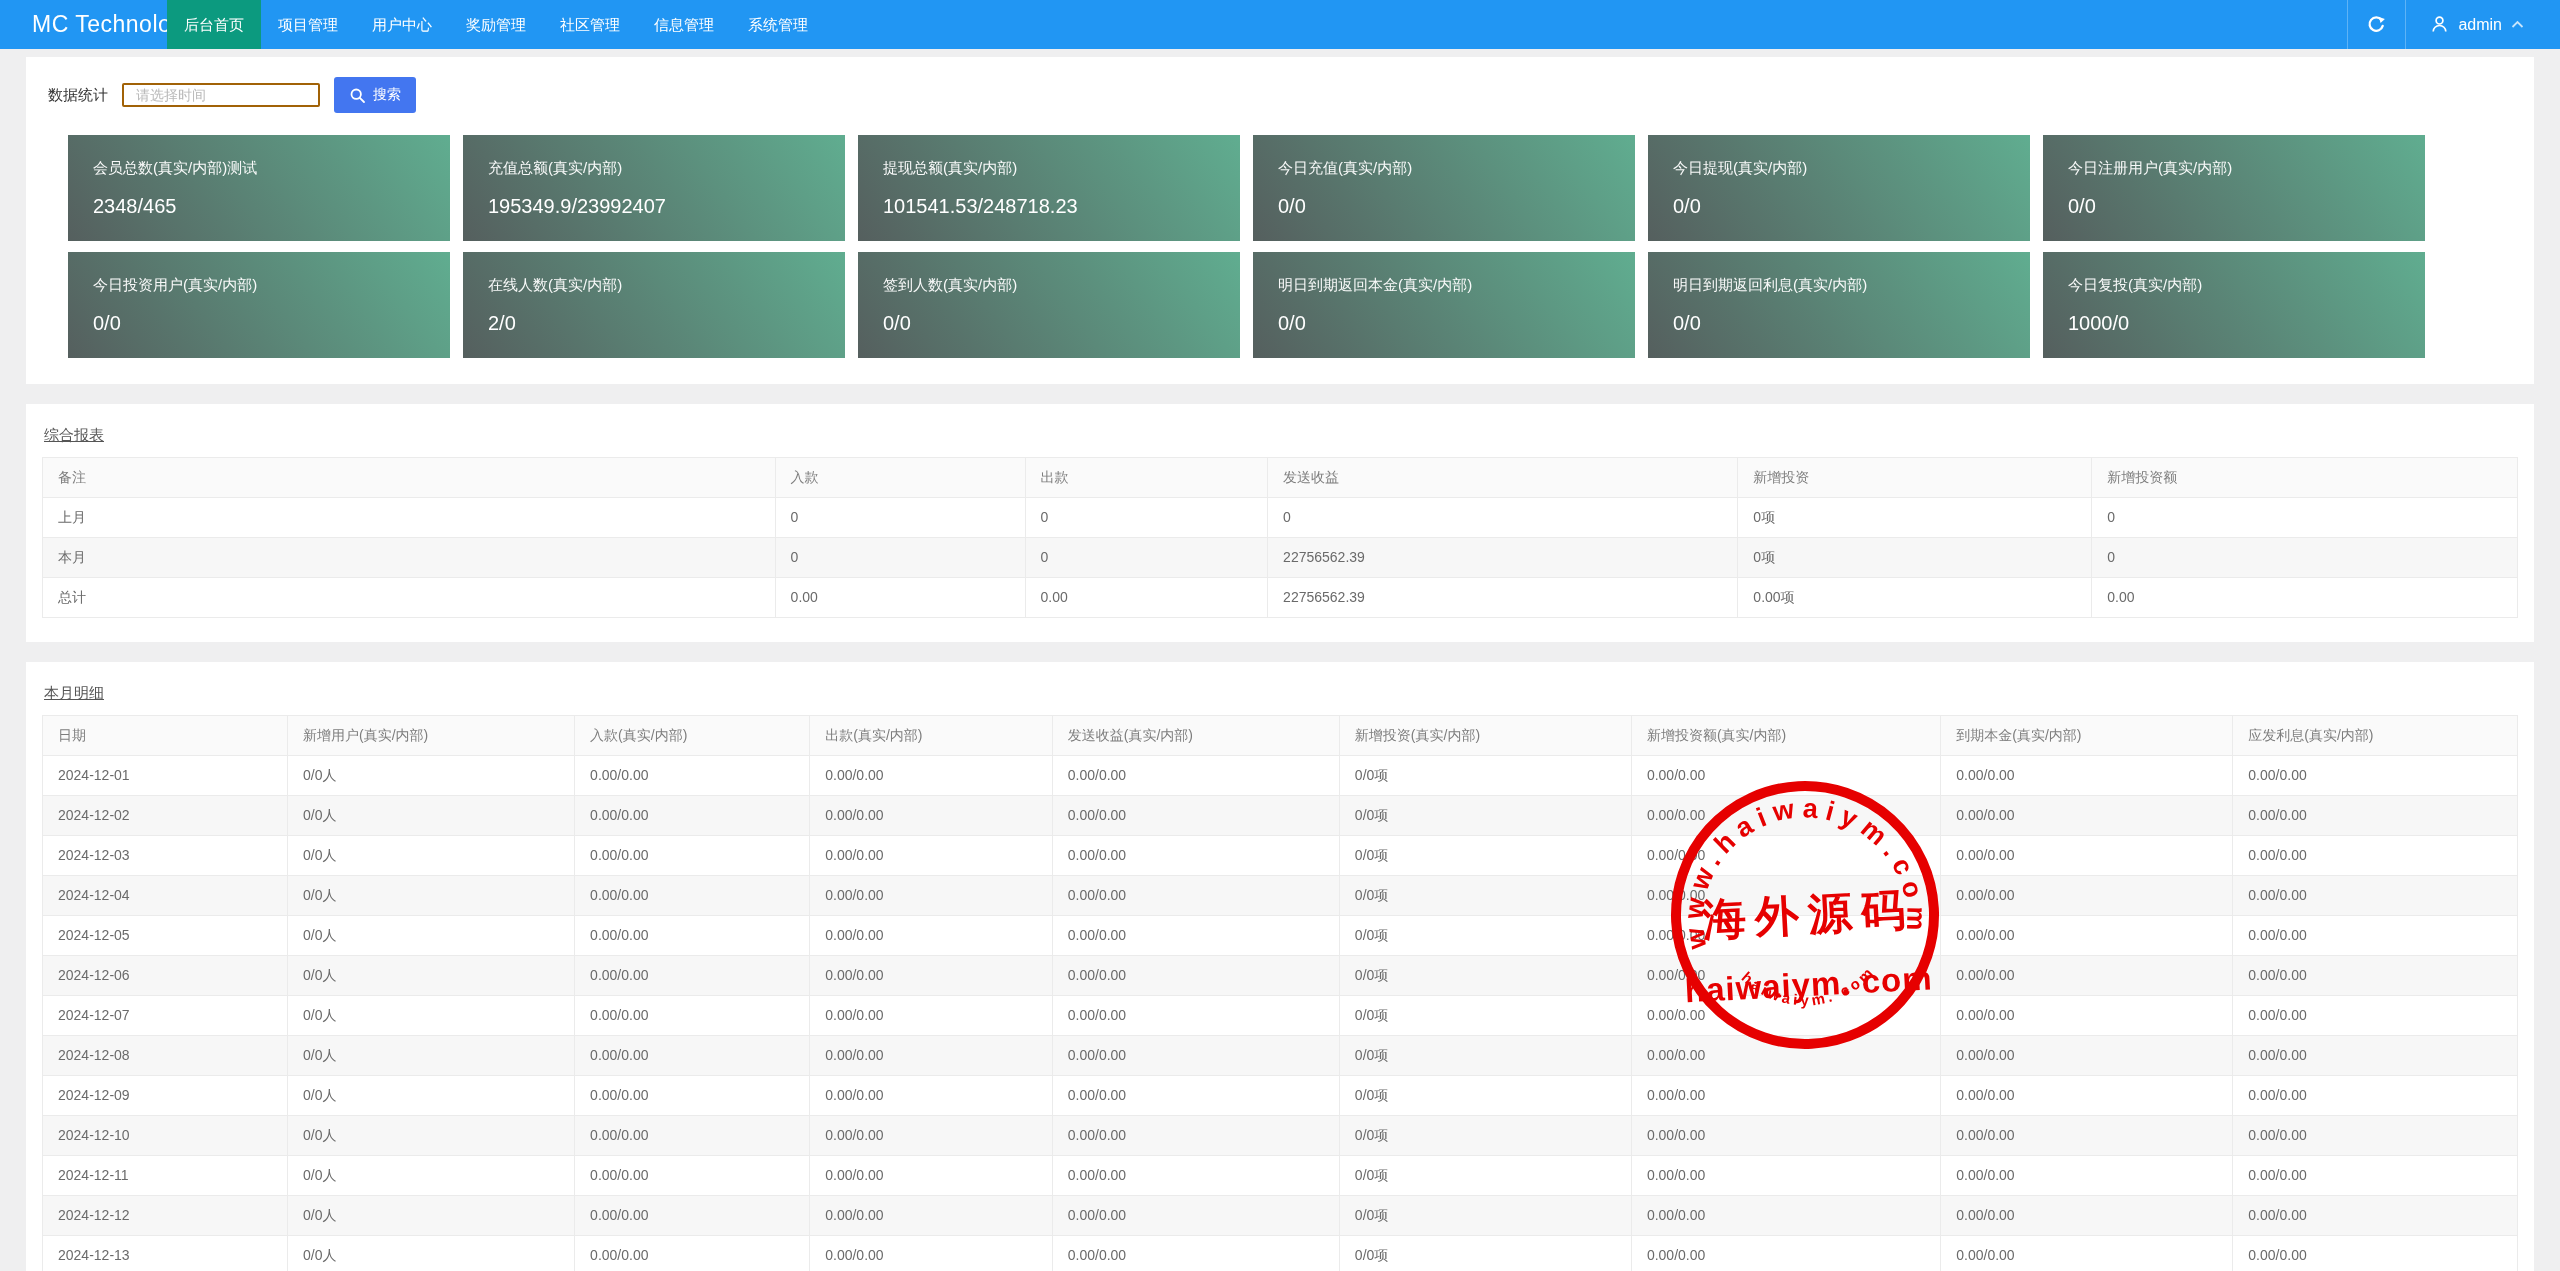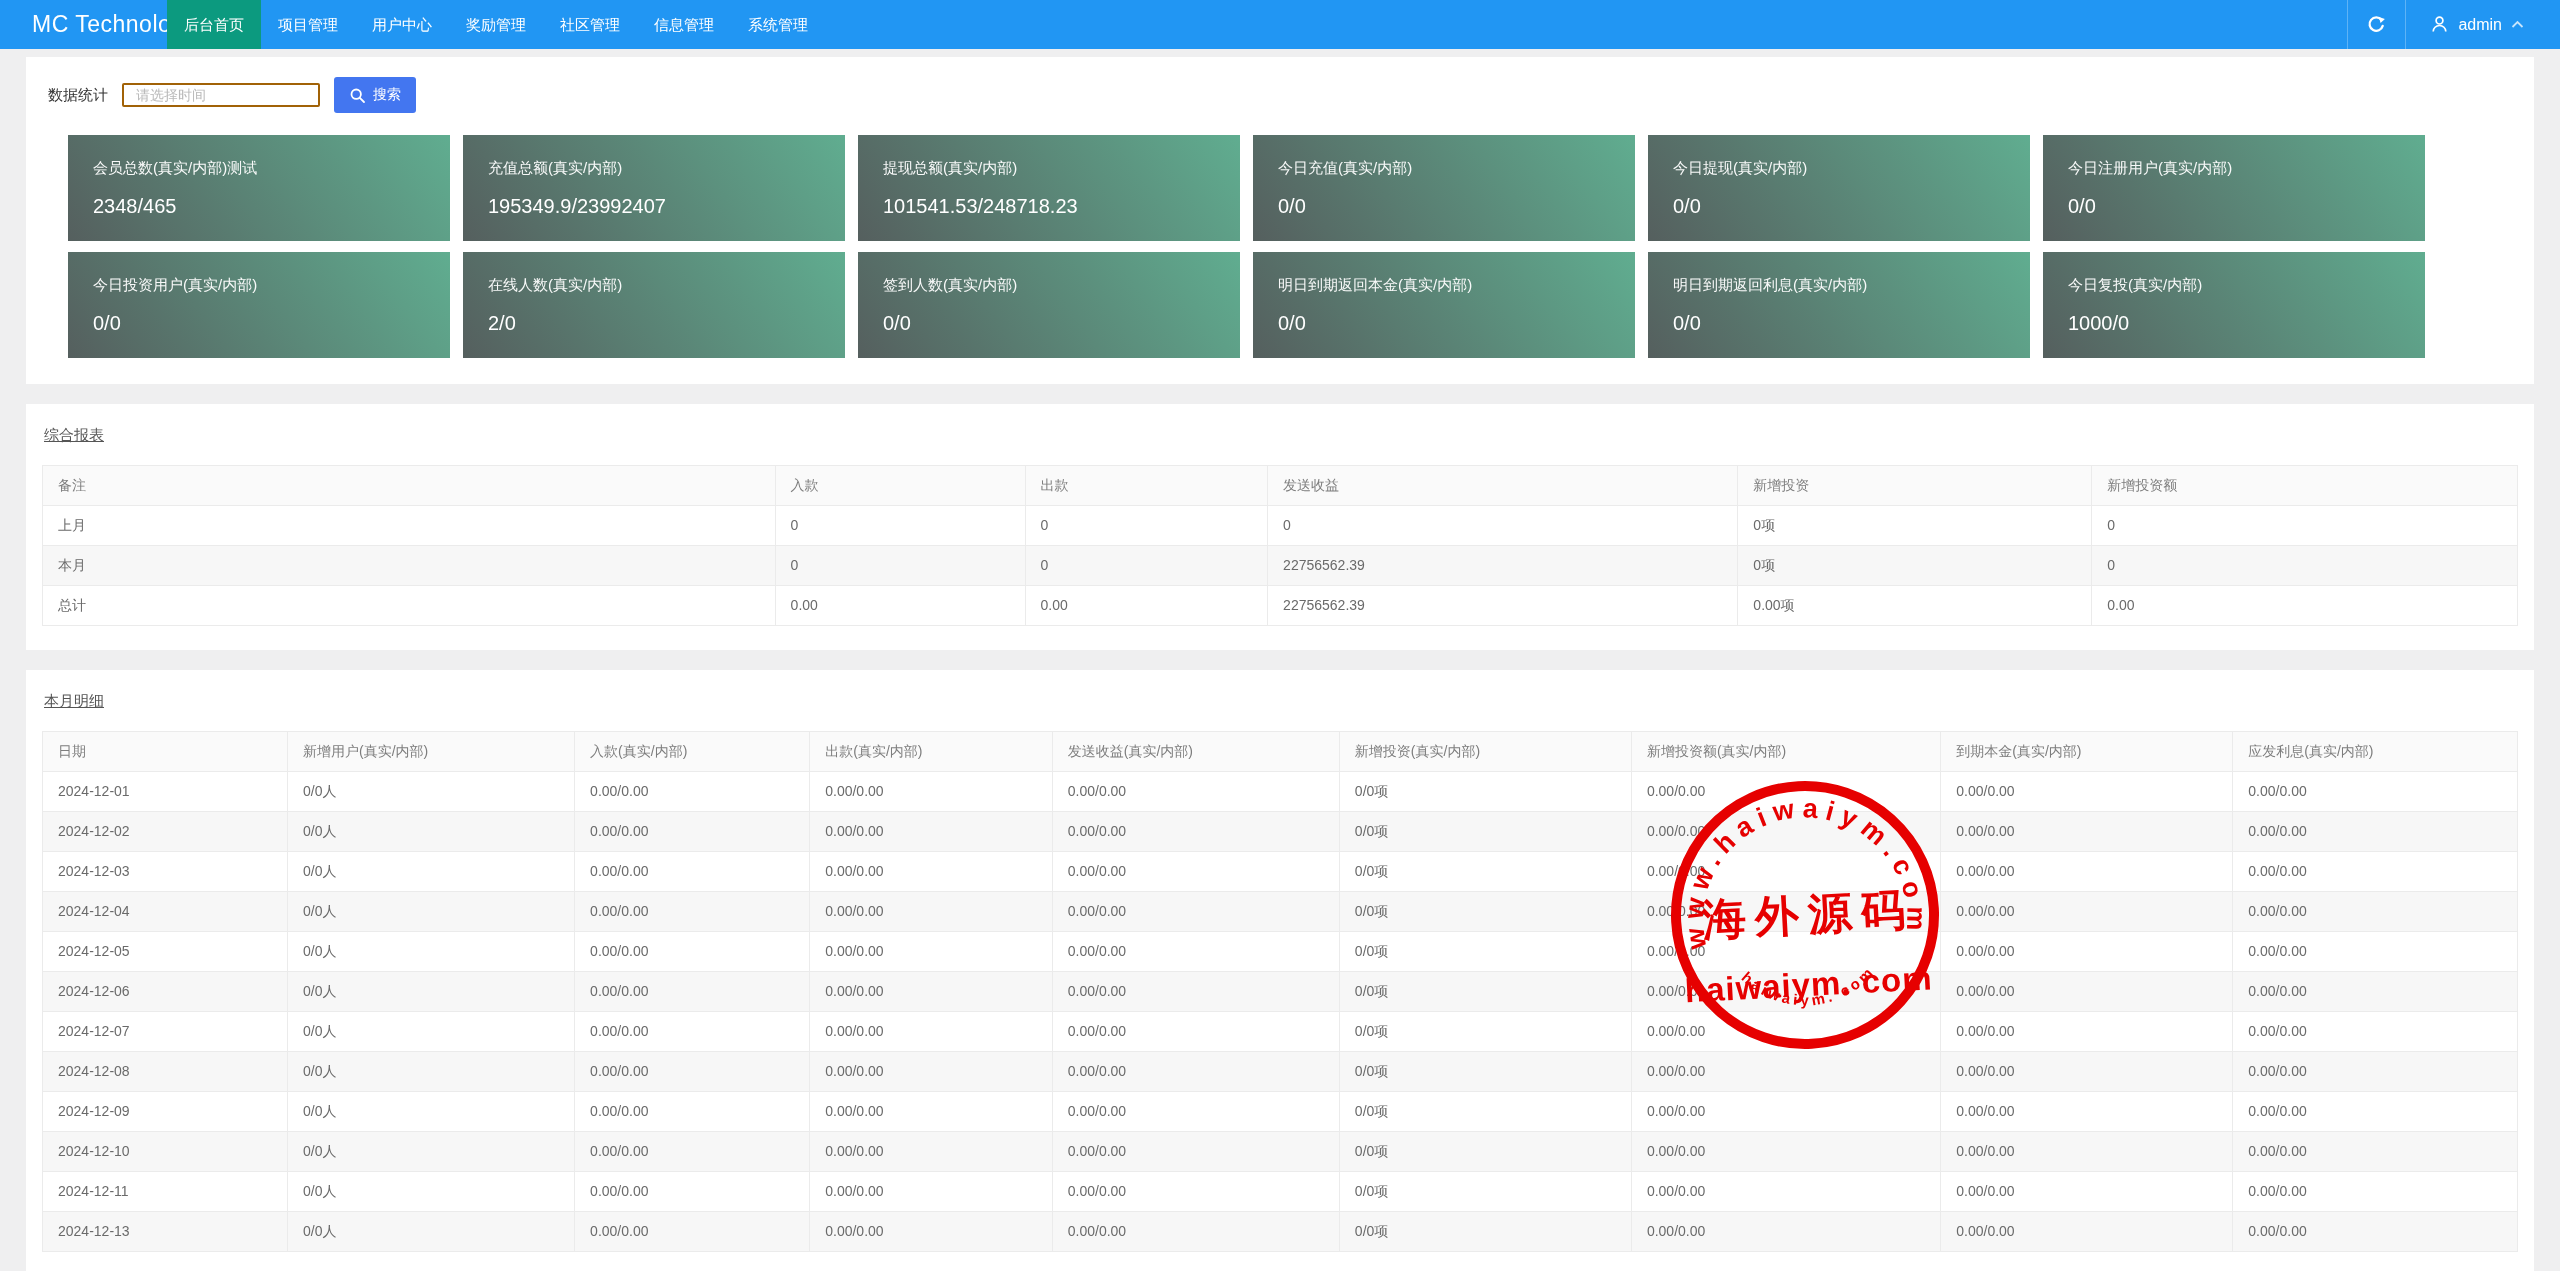--- a/index.html
+++ b/index.html
@@ -37,21 +37,21 @@
   .search-label{font-size:15px;color:#333;margin:0 14px 0 8px;white-space:nowrap;}
   .date-input{width:198px;height:24px;border:2px solid #a16207;border-radius:2px;padding:0 12px;font-size:14px;color:#666;outline:none;font-family:inherit;background:#fff;}
   .date-input::placeholder{color:#b9b9b9;}
   .search-btn{margin-left:14px;height:36px;padding:0 15px;background:var(--button_bg);color:#fff;border:none;border-radius:3px;font-size:14px;display:flex;align-items:center;gap:7px;cursor:pointer;font-family:inherit;}
   
   .stats-grid{margin-top:22px;width:2385px;display:grid;grid-template-columns:repeat(6,1fr);gap:11px 13px;padding-left:28px;}
   .stat-card{height:106px;background:linear-gradient(55deg,var(--card_start) 0%,var(--card_end) 100%);color:#fff;padding:24px 10px 0 25px;}
   .stat-title{font-size:15px;opacity:.96;white-space:nowrap;}
   .stat-value{font-size:20px;margin-top:17px;}
   
-  table{width:100%;border-collapse:collapse;margin-top:20px;table-layout:fixed;}
+  table{width:100%;border-collapse:collapse;margin-top:12px;table-layout:fixed;}
   th,td{border:1px solid #ebebeb;font-size:14px;text-align:left;padding:12px 15px;line-height:15px;white-space:nowrap;overflow:hidden;}
   th{background:#fafafa;color:#7d7d7d;font-weight:normal;}
   td{color:#6a6a6a;}
   tbody tr:nth-child(even) td{background:#f7f7f7;}
   .report-table col:nth-child(1){width:29.6%}
   .report-table col:nth-child(2){width:10.1%}
   .report-table col:nth-child(3){width:9.8%}
   .report-table col:nth-child(4){width:19.0%}
   .report-table col:nth-child(5){width:14.3%}
   .report-table col:nth-child(6){width:17.2%}
@@ -368,20 +368,31 @@
           <td>0/0人</td>
           <td>0.00/0.00</td>
           <td>0.00/0.00</td>
           <td>0.00/0.00</td>
           <td>0/0项</td>
           <td>0.00/0.00</td>
           <td>0.00/0.00</td>
           <td>0.00/0.00</td>
         </tr>
         <tr>
+          <td>2024-12-12</td>
+          <td>0/0人</td>
+          <td>0.00/0.00</td>
+          <td>0.00/0.00</td>
+          <td>0.00/0.00</td>
+          <td>0/0项</td>
+          <td>0.00/0.00</td>
+          <td>0.00/0.00</td>
+          <td>0.00/0.00</td>
+        </tr>
+        <tr>
           <td>2024-12-13</td>
           <td>0/0人</td>
           <td>0.00/0.00</td>
           <td>0.00/0.00</td>
           <td>0.00/0.00</td>
           <td>0/0项</td>
           <td>0.00/0.00</td>
           <td>0.00/0.00</td>
           <td>0.00/0.00</td>
         </tr>

